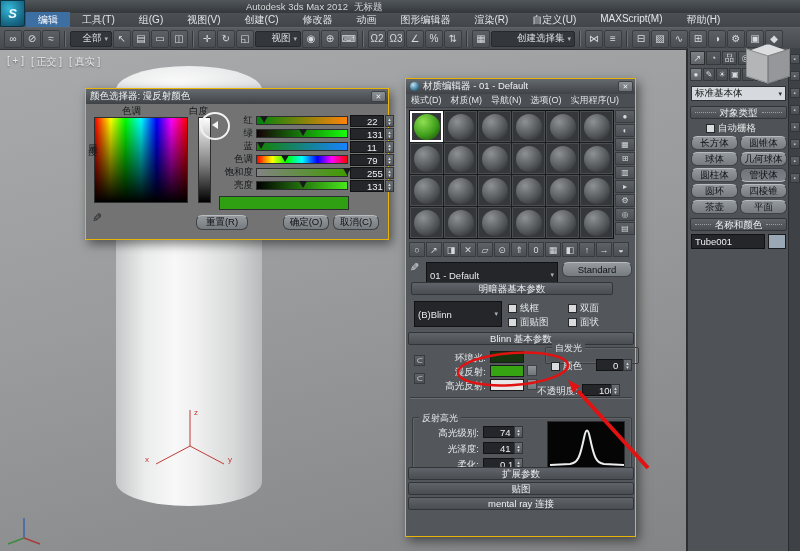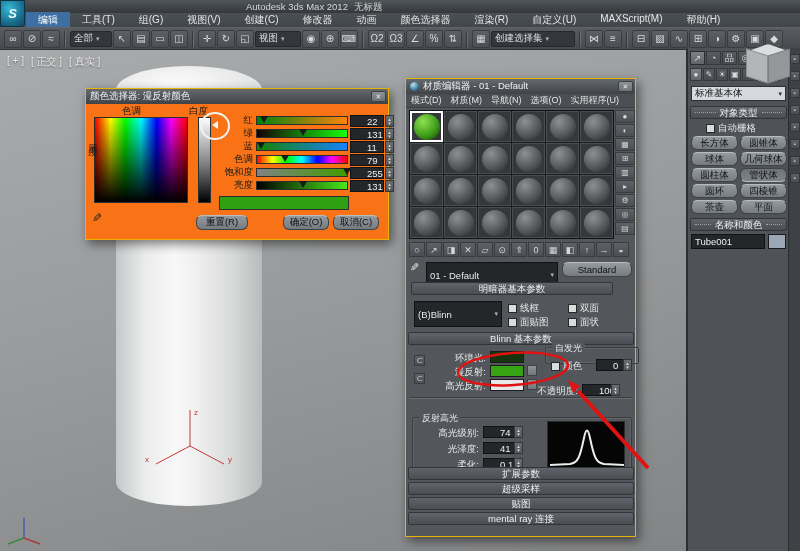--- a/index.html
+++ b/index.html
@@ -13,39 +13,39 @@
 .apptitle{position:absolute;left:246px;top:1px;white-space:nowrap}
 .doctitle{position:absolute;left:354px;top:1px;white-space:nowrap}
 .applogo{z-index:11;background:radial-gradient(circle at 35% 30%,#35b8d6,#1a6f8e 60%,#0e4a63);border:1px solid #0a3343;border-radius:0 0 3px 0;color:#eafaff;font-weight:bold;font-style:italic;display:flex;align-items:center;justify-content:center;font-size:13px}
 .menubar{background:linear-gradient(#4b5054,#42464a);display:flex;align-items:center;z-index:10}
 .mitem{color:#e4e6e8;font-size:10px;padding:1px 12px;white-space:nowrap}
 .mitem.hl{background:#3e6fa3;color:#fff}
 .toolbar{background:linear-gradient(#595d61,#46494d);border-top:1px solid #5f6367;border-bottom:1px solid #2f3235;z-index:10;display:flex;align-items:center}
 .trow{display:flex;align-items:center;gap:1px;padding-left:4px}
 .ticon{width:18px;height:18px;display:flex;align-items:center;justify-content:center;font-size:10px;color:#d8dbde;background:linear-gradient(#5c6064,#4b4f53);border:1px solid #3a3d40;border-radius:2px;overflow:hidden}
 .tsep{width:2px;height:16px;border-left:1px solid #35383b;border-right:1px solid #6a6e72;margin:0 3px}
-.tdrop{height:16px;background:#33363a;border:1px solid #26282b;color:#dde0e2;font-size:9.5px;display:flex;align-items:center;justify-content:flex-start;padding:0 3px;border-radius:2px;white-space:nowrap}
+.tdrop{height:16px;background:#33363a;border:1px solid #26282b;color:#dde0e2;font-size:9.5px;display:flex;align-items:center;justify-content:flex-end;padding:0 3px;border-radius:2px;white-space:nowrap}
 .darr{font-size:7px;color:#aeb2b5;margin-left:3px}
 .darr.dk{color:#2e3134}
 
 
 .viewport{background:linear-gradient(165deg,#a9aaab,#9a9b9c 45%,#838485);border-right:1px solid #2c2e30;overflow:hidden}
 .vplabel{position:absolute;left:7px;top:5px;color:#e9eaeb;font-size:10px;text-shadow:0 1px 2px rgba(0,0,0,.45);display:flex;gap:7px;white-space:nowrap}
 .cyltop{position:absolute;left:116px;top:16px;width:146px;height:48px;border-radius:50%;background:radial-gradient(ellipse at 42% 38%,#fdfdfd,#e3e4e5 70%,#c6c7c8)}
 .cylbody{position:absolute;left:116px;top:38px;width:146px;height:418px;background:linear-gradient(90deg,#c6c7c8,#ebecec 20%,#f8f8f8 40%,#f0f0f0 55%,#d8d9d9 80%,#b9babb);border-radius:0 0 73px 73px/0 0 24px 24px}
 
 
 .win{box-shadow:3px 4px 10px rgba(0,0,0,.5);border:1px solid #eab308;z-index:20}
 .wtitle{height:15px;background:linear-gradient(#656a6e,#3f4347);display:flex;align-items:center;padding:0 4px;position:relative}
 .wtext{color:#f0f2f4;font-size:9.5px;white-space:nowrap;overflow:hidden}
 .wclose{position:absolute;right:2px;top:2px;width:15px;height:11px;background:linear-gradient(#8d9296,#6d7276);border:1px solid #3e4144;color:#e8eaec;font-size:7px;display:flex;align-items:center;justify-content:center;border-radius:2px}
 .medtitleicon{width:9px;height:9px;border-radius:50%;background:radial-gradient(circle at 35% 30%,#bfe3f2,#3f7ea0 60%,#163c52);margin-right:4px;flex:none}
 
 
-.cselector{background:#f97316}
+.cselector{background:#737373}
 .dlabel{font-size:9.5px;color:#15181a;white-space:nowrap}
 .vert{writing-mode:vertical-rl;letter-spacing:1px}
 .huesat{background:linear-gradient(to bottom,rgba(0,0,0,0),#000),linear-gradient(to right,#f00,#ff0 17%,#0f0 33%,#0ff 50%,#00f 67%,#f0f 83%,#f00);border:1px solid #2c2e30}
 .wstrip{background:linear-gradient(#fff,#808080 55%,#000);border:1px solid #2c2e30}
 .wmark{width:0;height:0;border-top:4px solid transparent;border-bottom:4px solid transparent;border-right:6px solid #f4f4f4}
 .srow{display:flex;align-items:center;height:11px;margin-bottom:2px}
 .slab{width:38px;text-align:right;font-size:9.5px;color:#15181a;padding-right:3px;flex:none}
 .sbar{position:relative;width:92px;height:9px;border:1px solid #2c2e30;flex:none}
 .smark{position:absolute;top:-1px;width:0;height:0;border-left:4px solid transparent;border-right:4px solid transparent;border-top:7px solid #17191b}
 .sval{width:24px;margin-left:2px;flex:none}
@@ -121,21 +121,21 @@
 
   <div class="abs menubar" style="left:26px;top:13px;width:774px;height:14px">
     <span style="display:flex">
         <span class="mitem hl">编辑</span>
         <span class="mitem">工具(T)</span>
         <span class="mitem">组(G)</span>
         <span class="mitem">视图(V)</span>
         <span class="mitem">创建(C)</span>
         <span class="mitem">修改器</span>
         <span class="mitem">动画</span>
-        <span class="mitem">颜色选择器</span>
+        <span class="mitem">图形编辑器</span>
         <span class="mitem">渲染(R)</span>
         <span class="mitem">自定义(U)</span>
         <span class="mitem">MAXScript(M)</span>
         <span class="mitem">帮助(H)</span>
       </span>
   </div>
 
   <div class="abs toolbar" style="left:0;top:27px;width:800px;height:23px">
     <div class="trow">
         <span class="ticon">∞</span>
@@ -492,21 +492,20 @@
           <span>▴</span>
           <span>▾</span>
         </span>
       <svg class="abs curve" style="left:134px;top:3px" width="78" height="48">
         <path d="M2 43 L22 42 C30 41 32 35 36 16 C38 6 40 6 42 16 C46 35 48 41 56 42 L76 43" stroke="#eceeef" stroke-width="2" fill="none"></path>
       </svg>
     </div>
 
     <div class="abs" style="left:2px;top:388px;width:226px">
         <span class="rollhead rollbar">扩展参数</span>
-        <span class="rollhead rollbar">超级采样</span>
         <span class="rollhead rollbar">贴图</span>
         <span class="rollhead rollbar">mental ray 连接</span>
       </div>
   </div>
 
   <div class="abs cpanel" style="left:687px;top:48px;width:101px;height:503px">
     <div class="abs cprow" style="left:2px;top:3px">
         <span class="cptab on">↗</span>
         <span class="cptab">◔</span>
         <span class="cptab">品</span>

